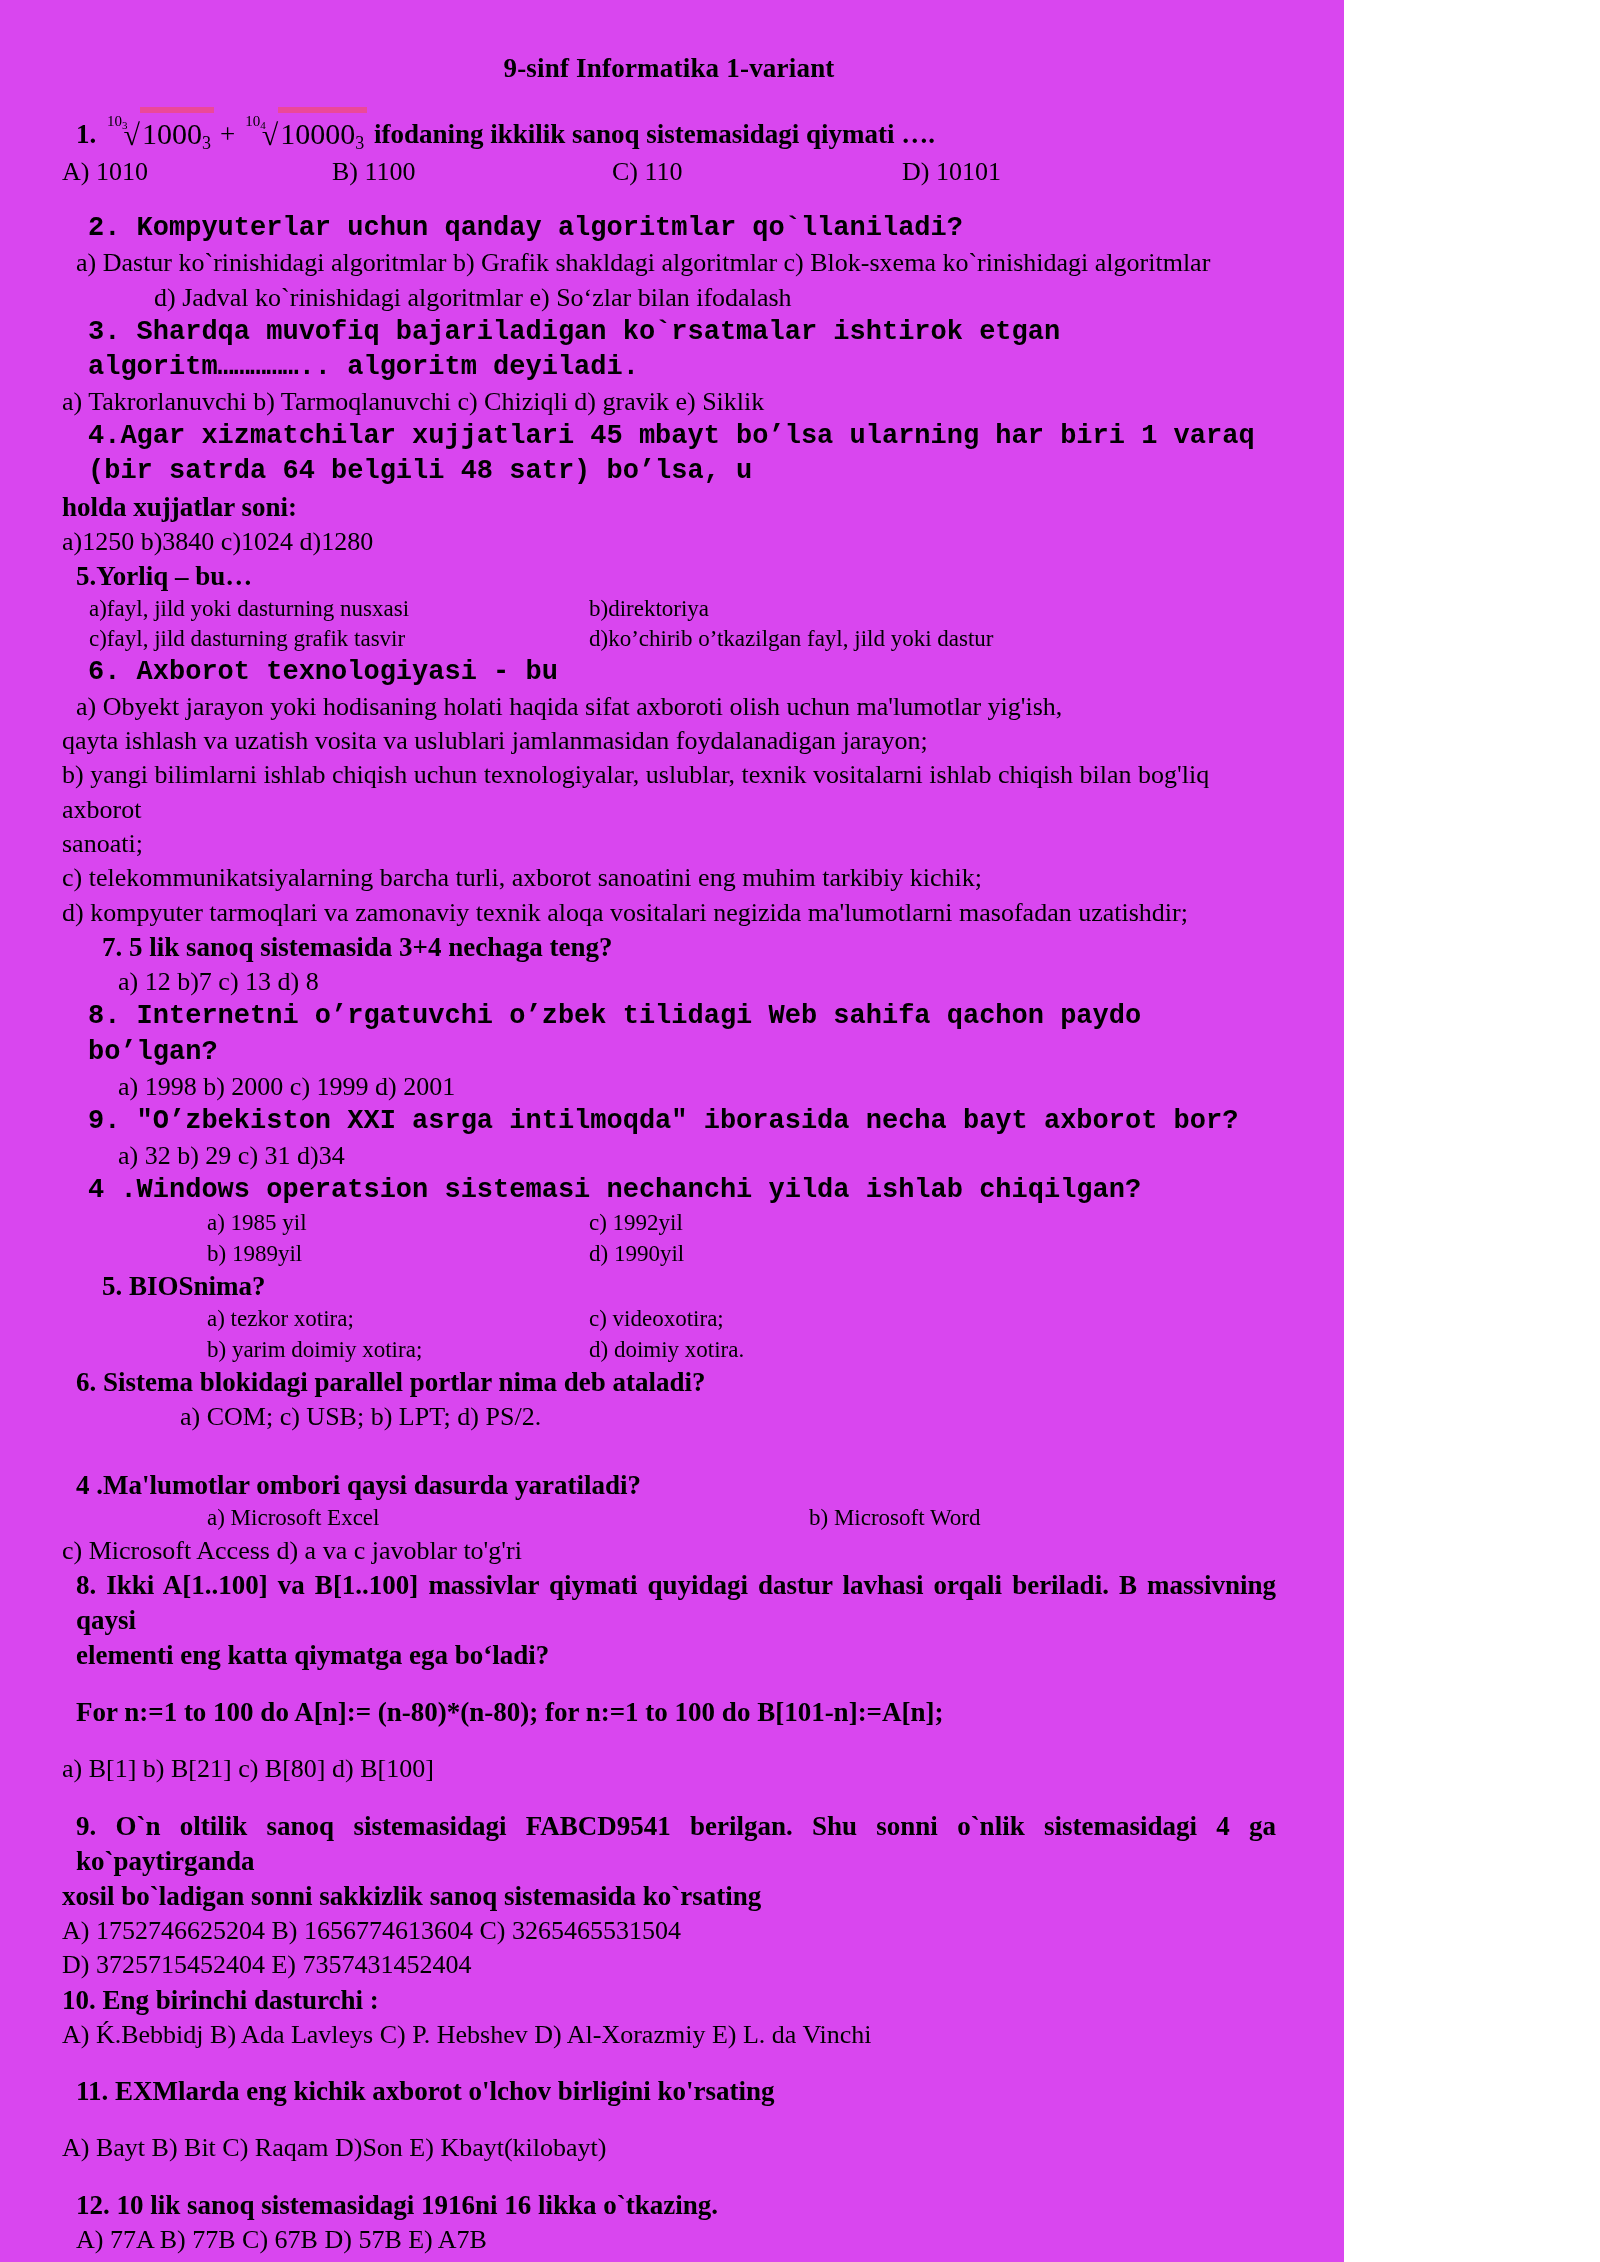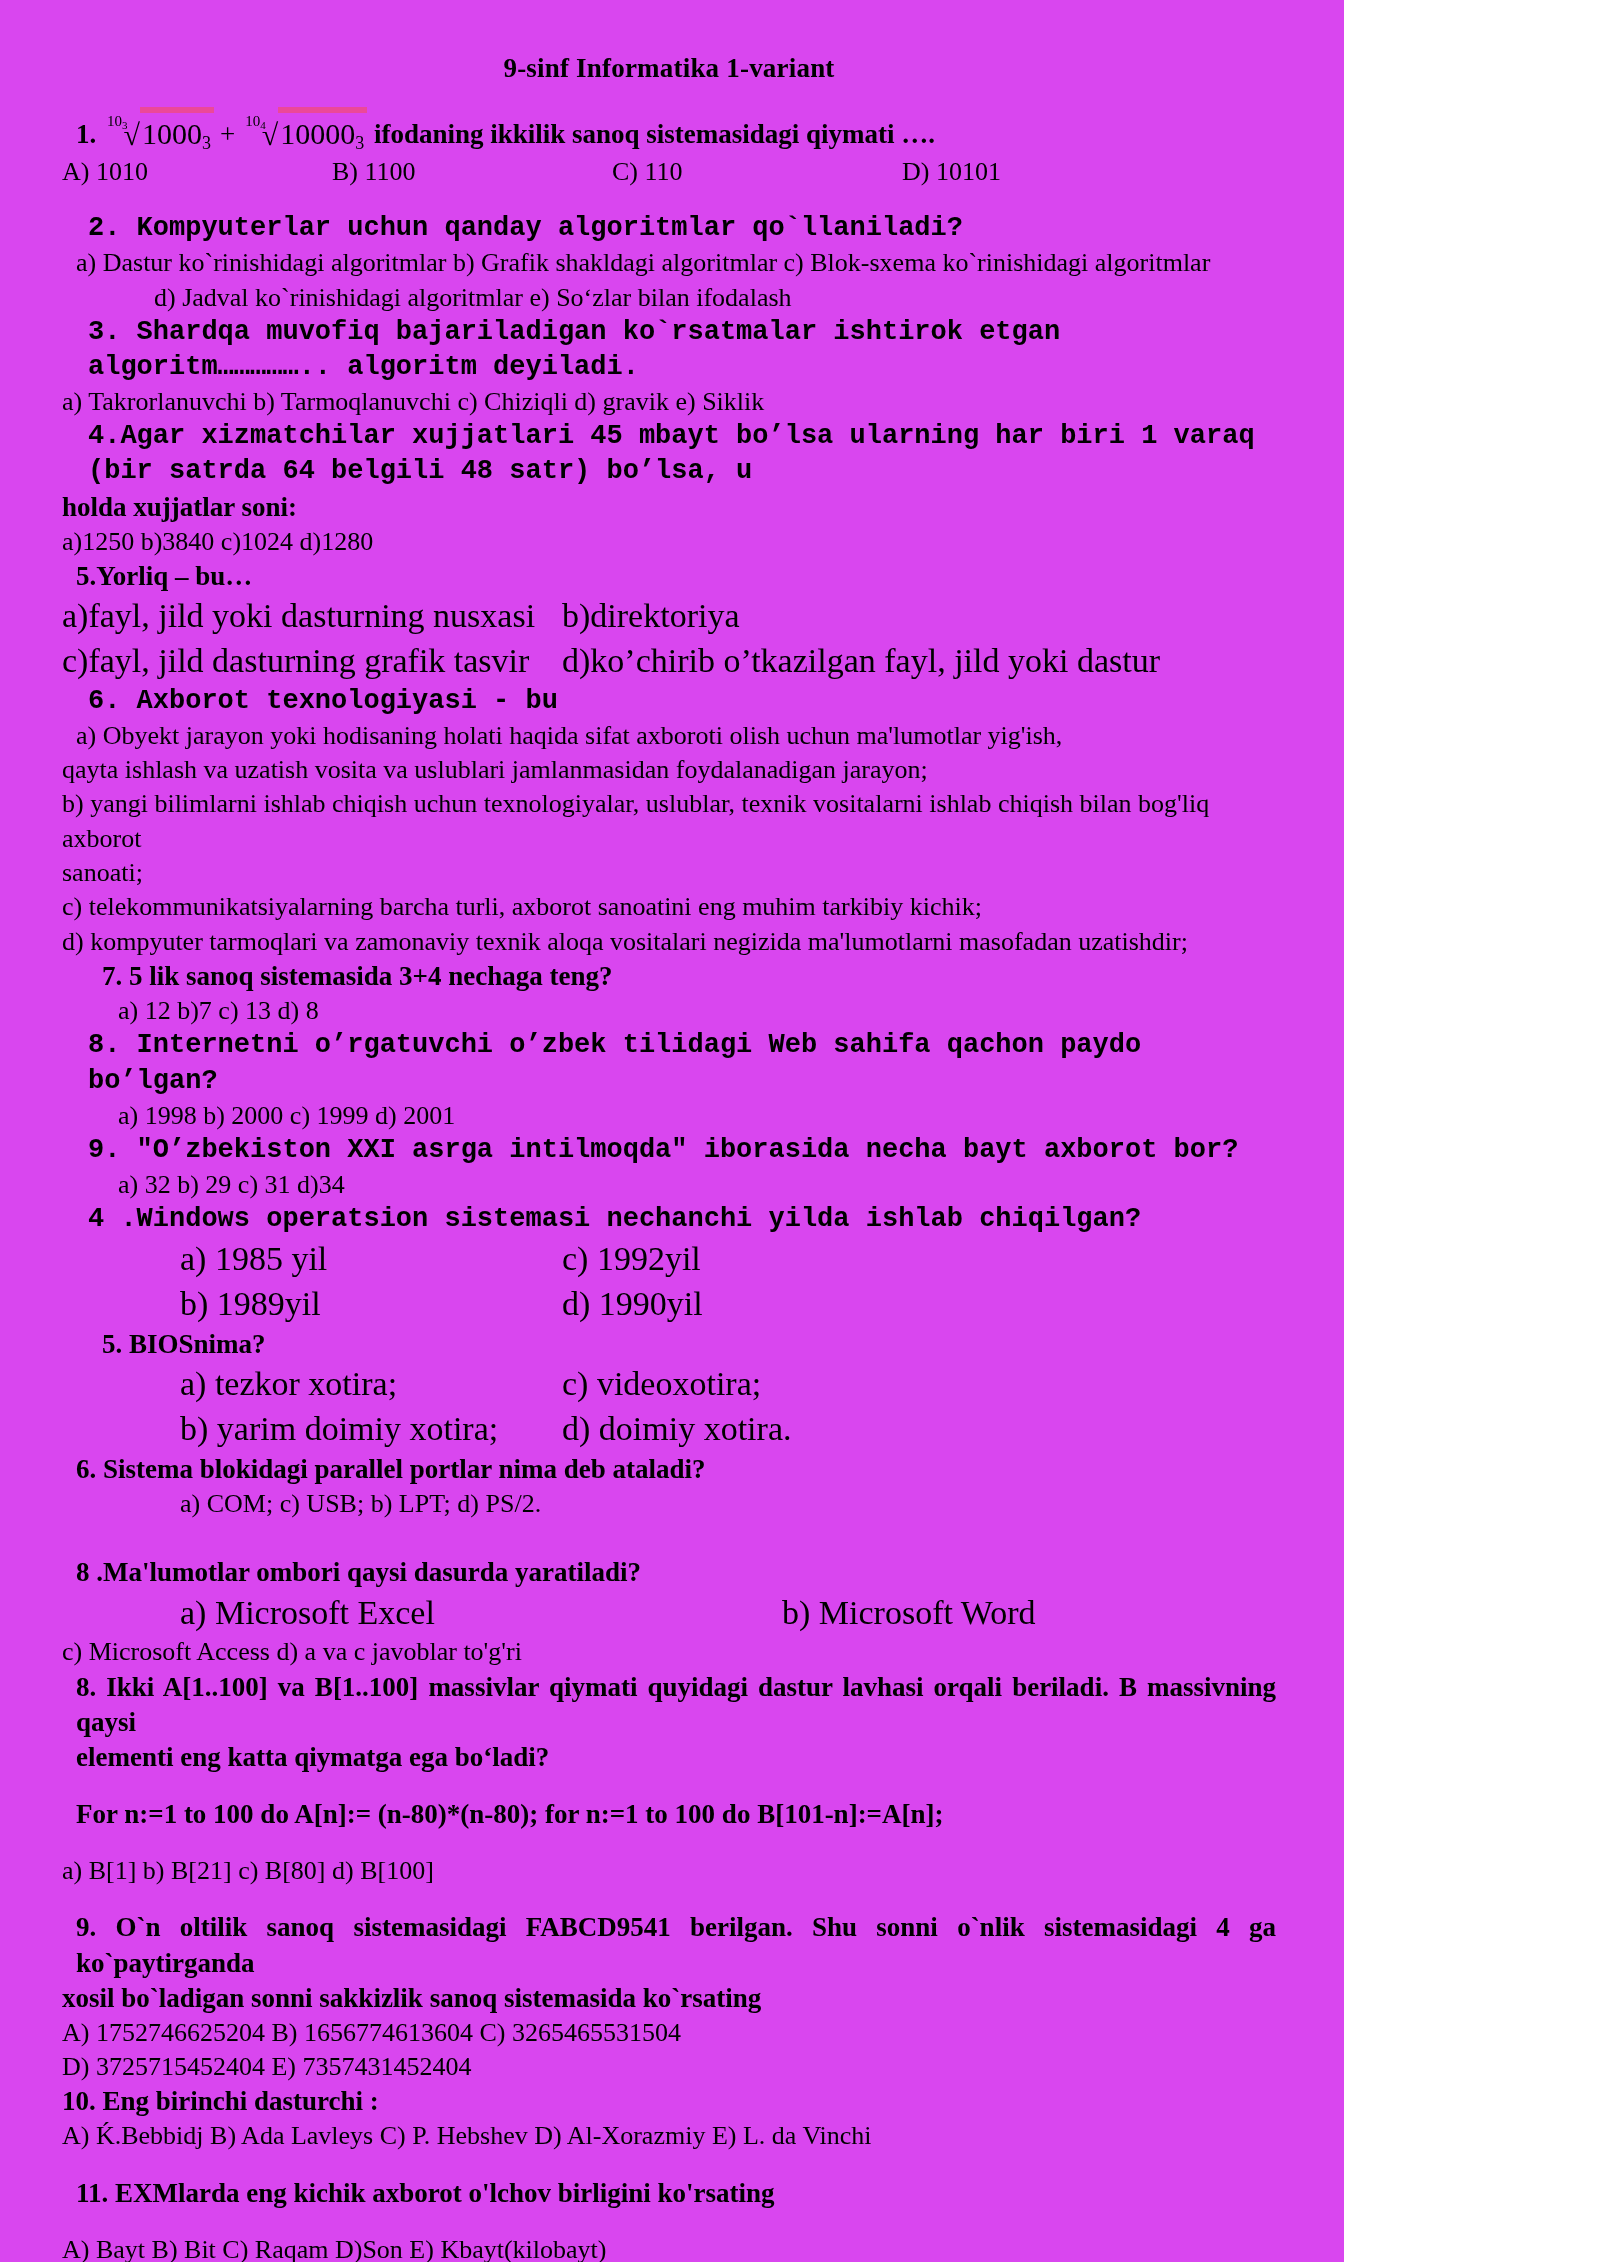--- a/index.html
+++ b/index.html
@@ -48,22 +48,23 @@
   .ind-3 { padding-left: 40px; }
   .ind-4 { padding-left: 56px; }
   .ind-5 { padding-left: 92px; }
   .ind-6 { padding-left: 118px; }
 
   .justify { text-align: justify; text-align-last: left; }
 
   
   .twocol {
     display: flex;
-    font-size: 34px;
+    font-size: 23px;
     line-height: 1.32;
+    margin-left: 27px;
   }
   .twocol .c1 { width: 500px; flex: none; }
   .twocol .c2 { flex: 1; }
 
   
   .math {
     display: inline-block;
     white-space: nowrap;
     vertical-align: baseline;
     font-weight: normal;
@@ -198,21 +199,21 @@
   <div class="twocol ind-0">
     <span class="c1" style="padding-left:118px;box-sizing:border-box;">b) yarim doimiy xotira;</span>
     <span class="c2">d) doimiy xotira.</span>
   </div>
 
   <div class="q ind-1">6. Sistema blokidagi parallel portlar nima deb ataladi?</div>
   <div class="a ind-6">a) COM;              c) USB;                          b) LPT;            d) PS/2.</div>
 
   <div class="spacer-l"></div>
 
-  <div class="q ind-1">8 .Ma'lumotlar ombori qaysi dasurda yaratiladi?</div>
+  <div class="q ind-1">4 .Ma'lumotlar ombori qaysi dasurda yaratiladi?</div>
   <div class="twocol ind-0">
     <span class="c1" style="width:720px;padding-left:118px;box-sizing:border-box;">a) Microsoft Excel</span>
     <span class="c2">b) Microsoft Word</span>
   </div>
   <div class="a ind-0">c) Microsoft Access        d) a va c javoblar to'g'ri</div>
 
   <div class="q ind-1 justify">8.  Ikki  A[1..100]  va  B[1..100]  massivlar  qiymati  quyidagi  dastur  lavhasi  orqali  beriladi.  B  massivning  qaysi</div>
   <div class="q ind-1">elementi eng katta qiymatga ega bo‘ladi?</div>
 
   <div class="spacer-m"></div>

